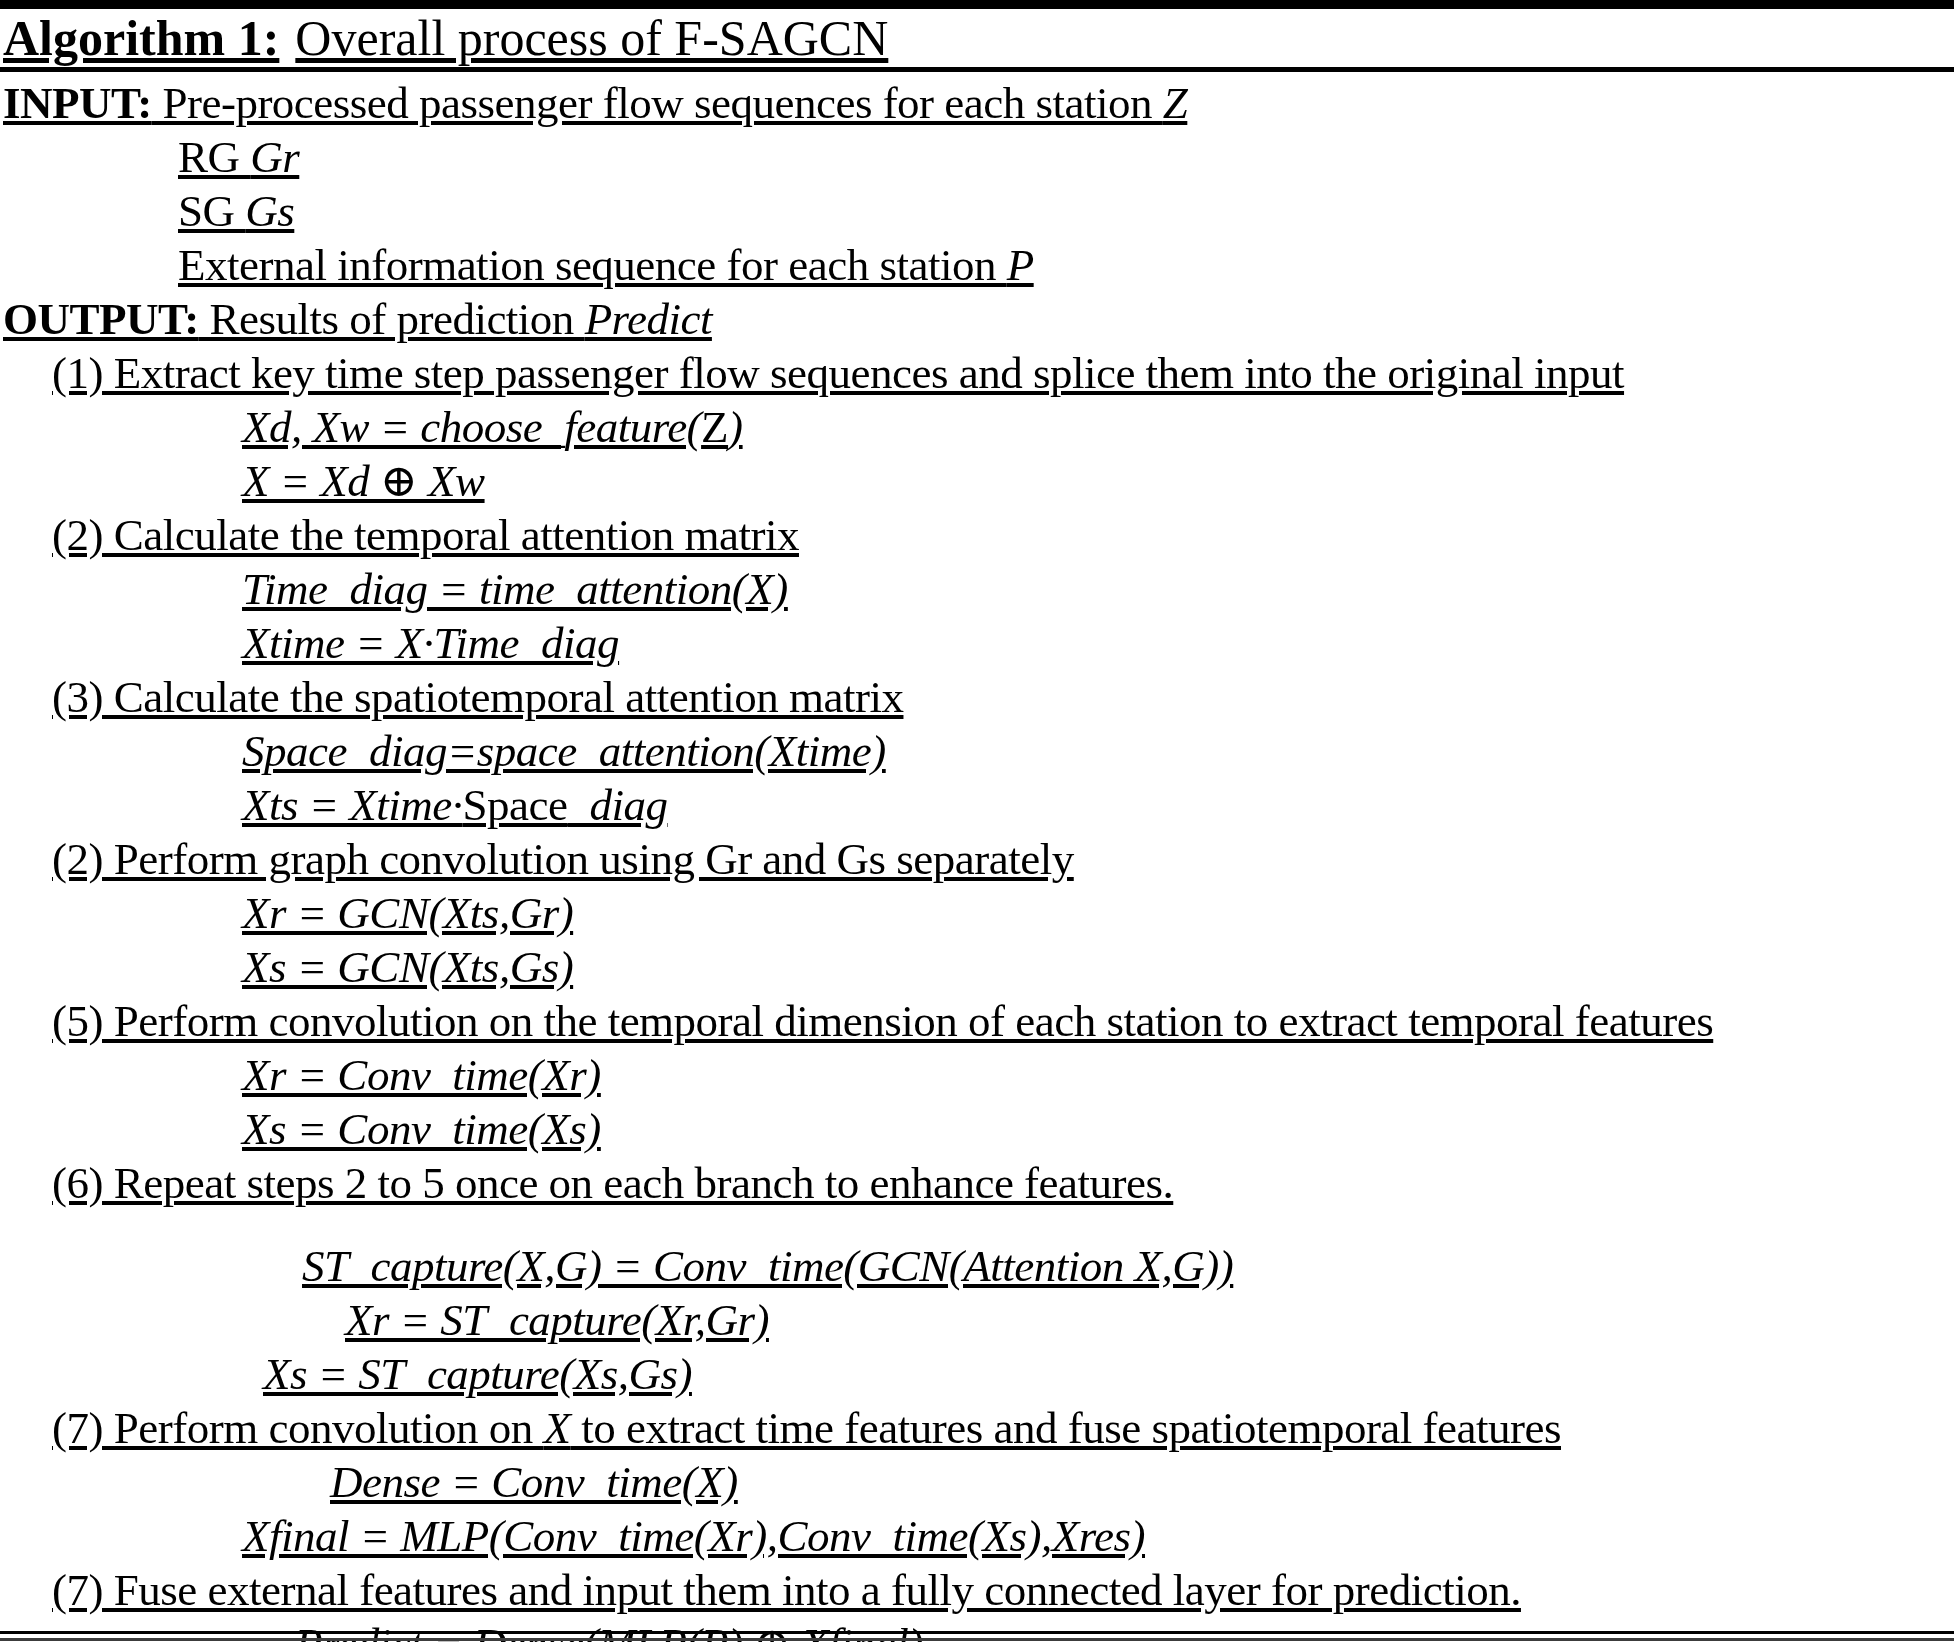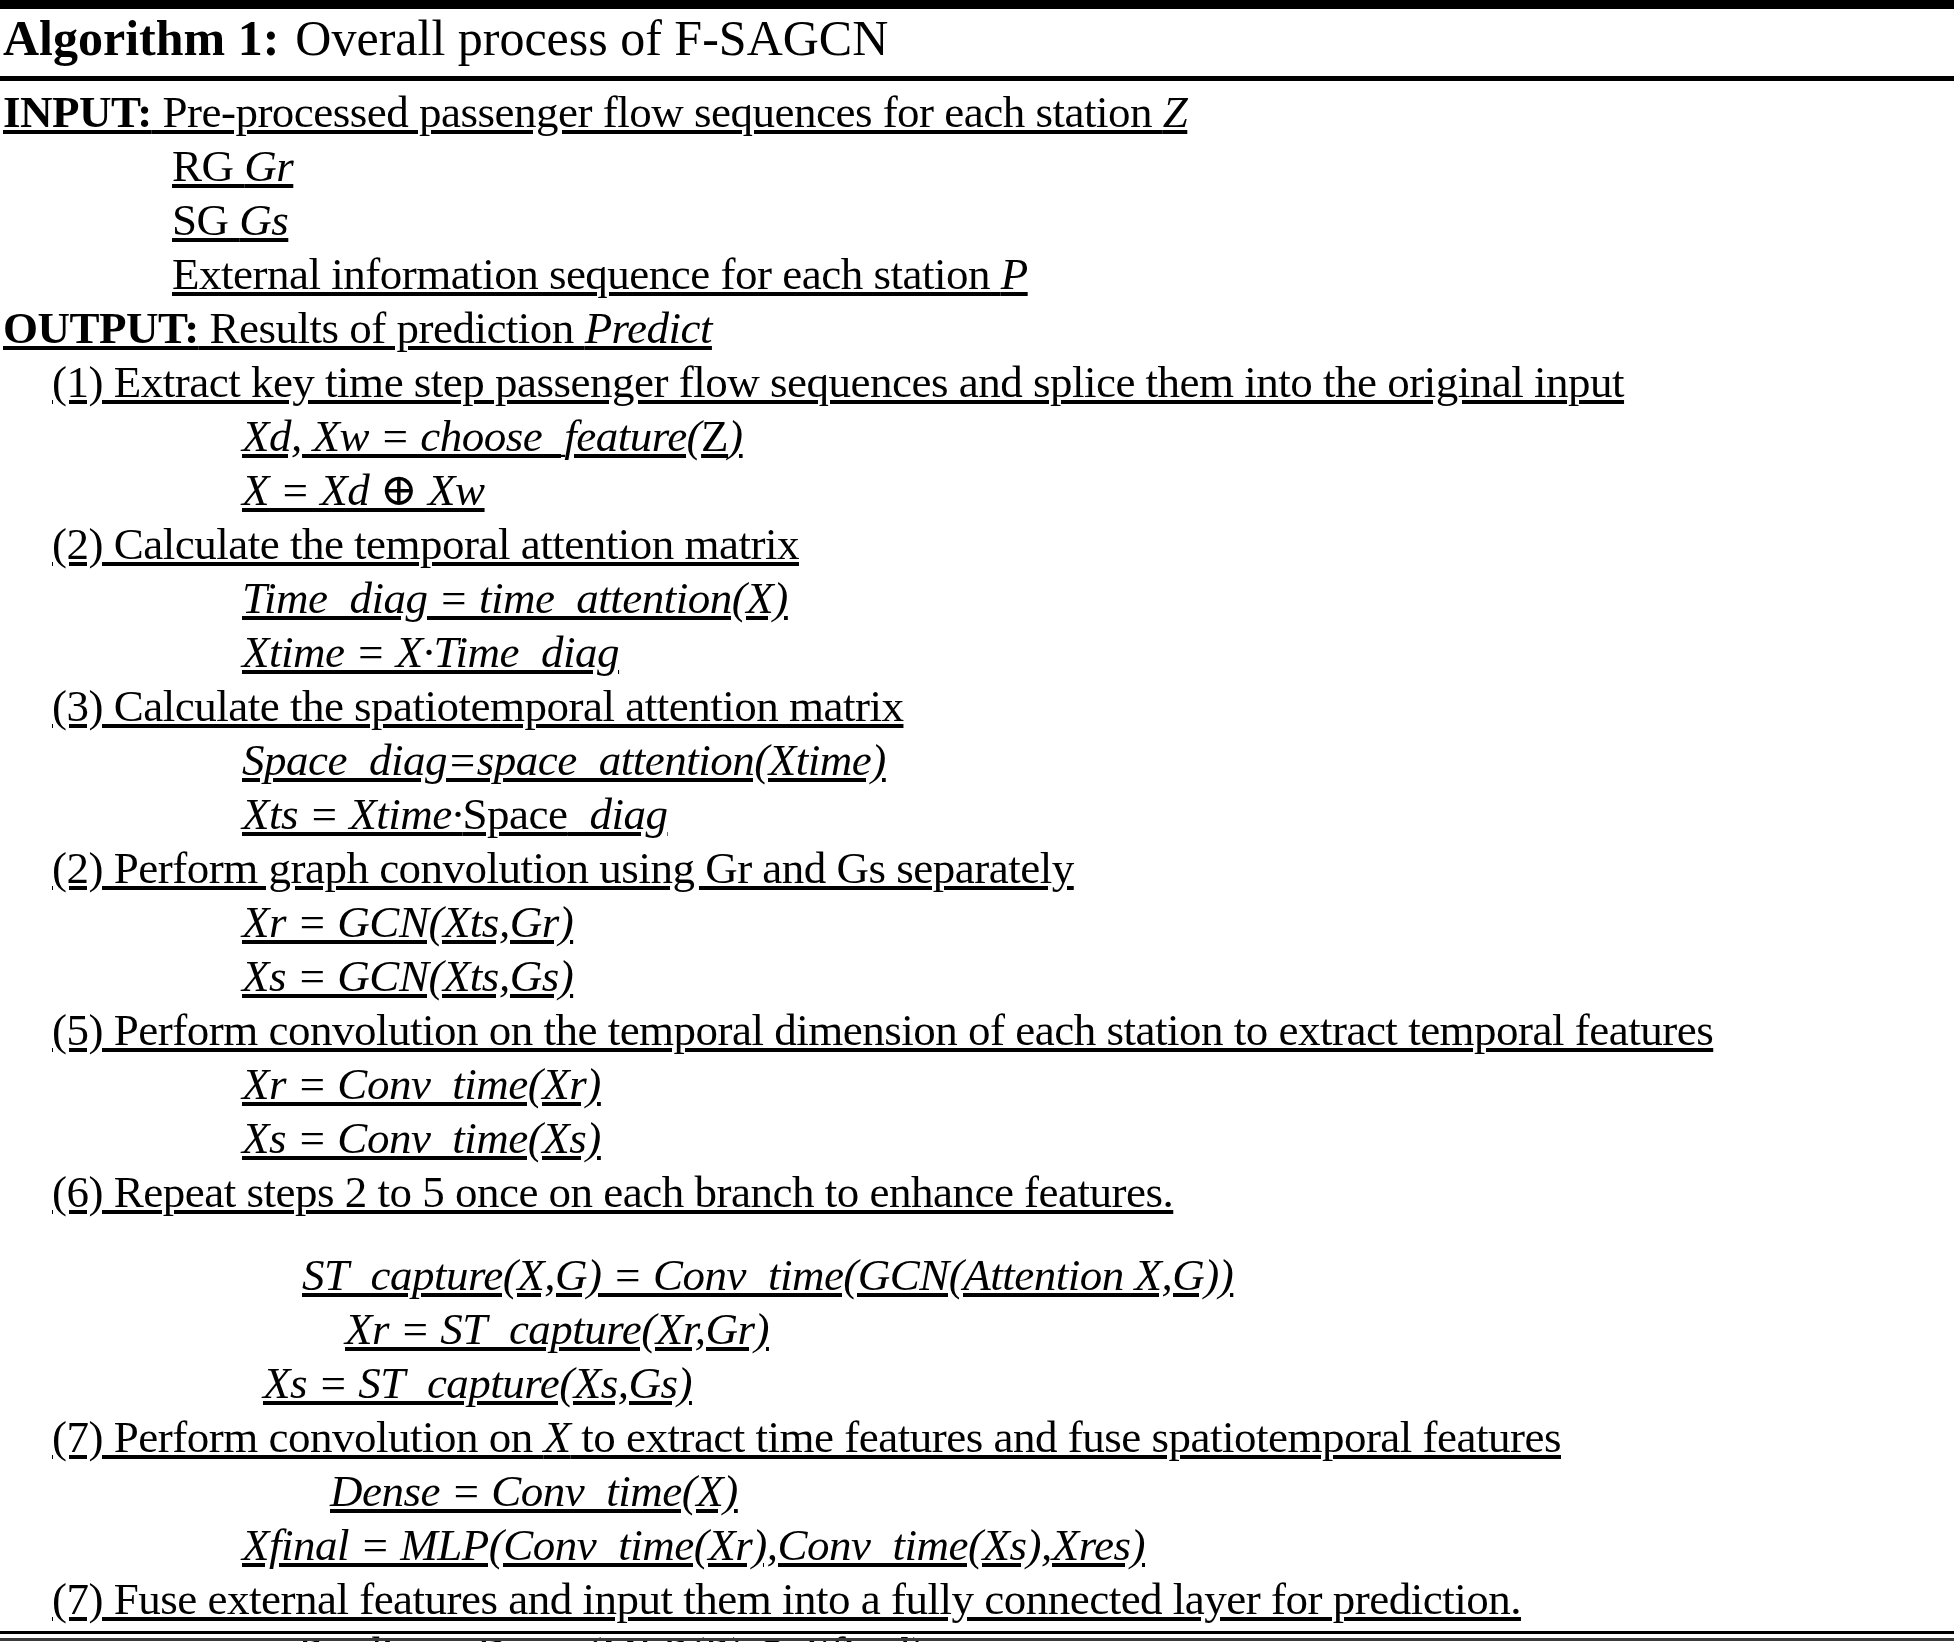--- a/index.html
+++ b/index.html
@@ -8,28 +8,28 @@
     width:1954px;height:1642px;
     background:#ffffff;color:#000000;
     font-family:"Liberation Serif","DejaVu Serif",serif;
     overflow:hidden;
   }
   .rule-top{height:9px;background:#000000;}
   .rule-mid{height:5px;background:#000000;}
   .rule-bot1{position:absolute;left:0;right:0;bottom:8px;height:3px;background:#000000;}
   .rule-bot2{position:absolute;left:0;right:0;bottom:1px;height:3px;background:#3c3c3c;}
   .title-row{
-    font-size:50px;line-height:56px;padding:1px 0 10px 3px;white-space:pre;
+    font-size:50px;line-height:56px;padding:1px 0 1px 3px;white-space:pre;text-decoration:underline;
   }
   .title-label{font-weight:700;}
   .title-text{padding-left:16px;}
   .algo-body{padding-top:4px;text-decoration:underline;}
   .ln{font-size:45px;line-height:54px;white-space:pre;letter-spacing:-0.5px;}
   .io{padding-left:3px;}
-  .iocont{padding-left:172px;}
+  .iocont{padding-left:172px;margin-left:6px;}
   .step{padding-left:52px;}
   .f{padding-left:242px;font-style:italic;}
   .f6a{padding-left:302px;margin-top:29px;}
   .f6b{padding-left:345px;}
   .f6c{padding-left:263px;}
   .f7a{padding-left:330px;}
   .f7b{}
   .f8{padding-left:295px;}
   .b{font-weight:700;}
   .i{font-style:italic;}

